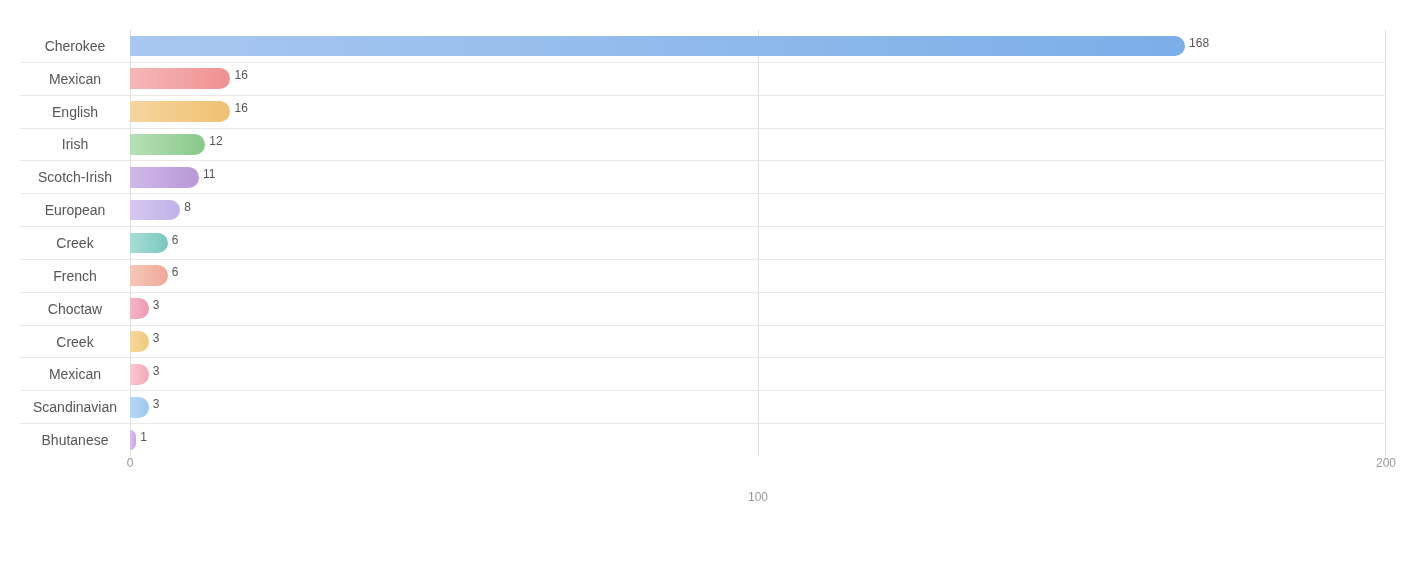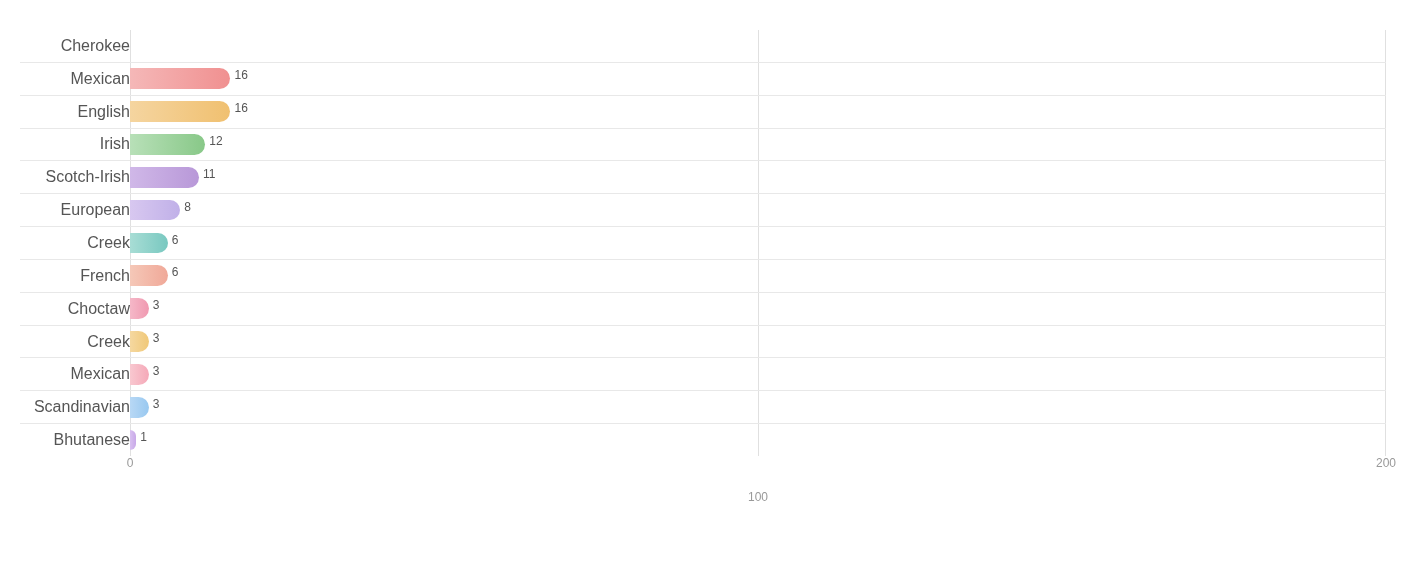--- a/index.html
+++ b/index.html
@@ -49,23 +49,23 @@
       display: flex;
       align-items: center;
       border-bottom: 1px solid #e8e8e8;
       position: relative;
     }
     .bar-row:last-child {
       border-bottom: none;
     }
     .bar-label {
       width: 110px;
-      font-size: 16px;
+      font-size: 14px;
       color: #555;
-      text-align: right;
+      text-align: center;
       flex-shrink: 0;
     }
     .bar-track {
       flex: 1;
       height: 100%;
       position: relative;
       display: flex;
       align-items: center;
     }
     .bar {
@@ -129,20 +129,25 @@
 
   <div class="chart-area">
 
     <div class="grid-line" style="left: 110px;"></div>
     <div class="grid-line" style="left: calc(110px + (100% - 110px) * 0.5);"></div>
     <div class="grid-line" style="right: 0;"></div>
 
     <div class="bars-container" id="bars-container">
     <div class="bar-row">
           <div class="bar-label">Cherokee</div>
+          <div class="bar-track">
+            <div class="bar color-blue" style="width: 84%;">
+              <div class="bar-value">168</div>
+            </div>
+          </div>
         </div>
         <div class="bar-row">
           <div class="bar-label">Mexican</div>
           <div class="bar-track">
             <div class="bar color-pink" style="width: 8%;">
               <div class="bar-value">16</div>
             </div>
           </div>
         </div>
         <div class="bar-row">

